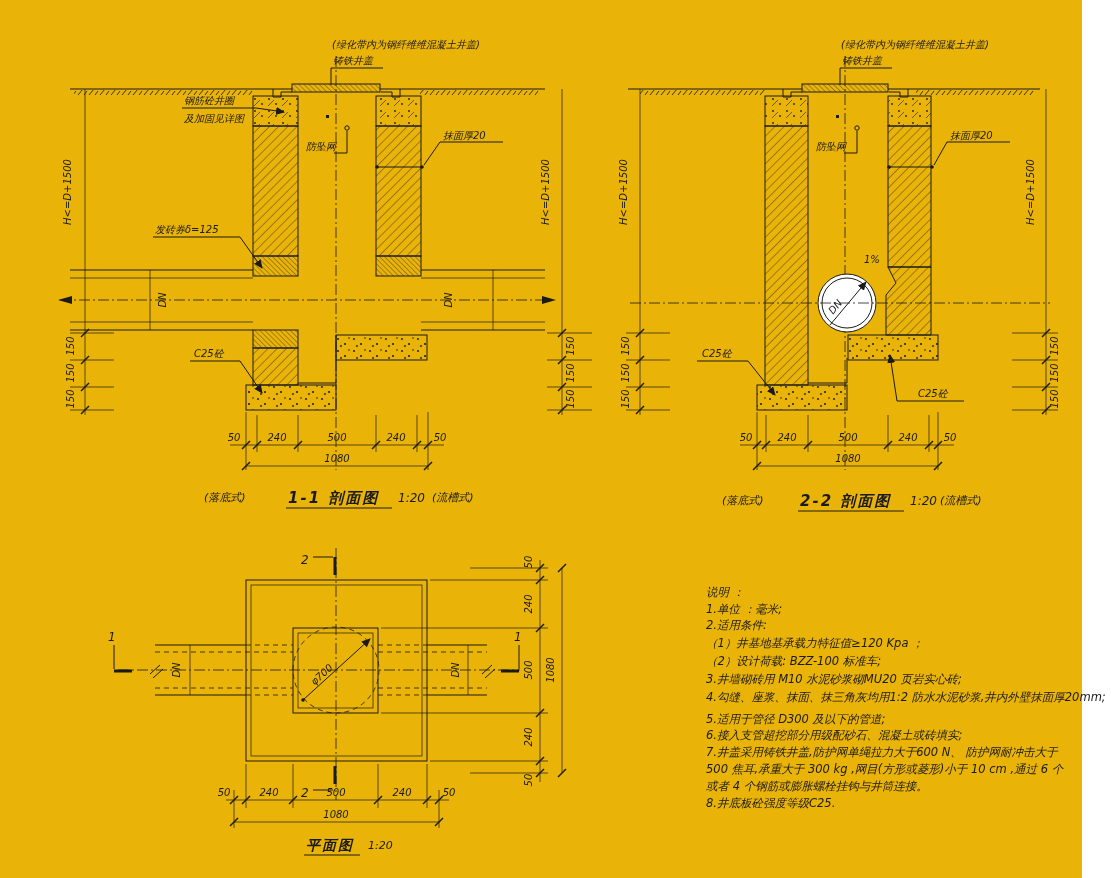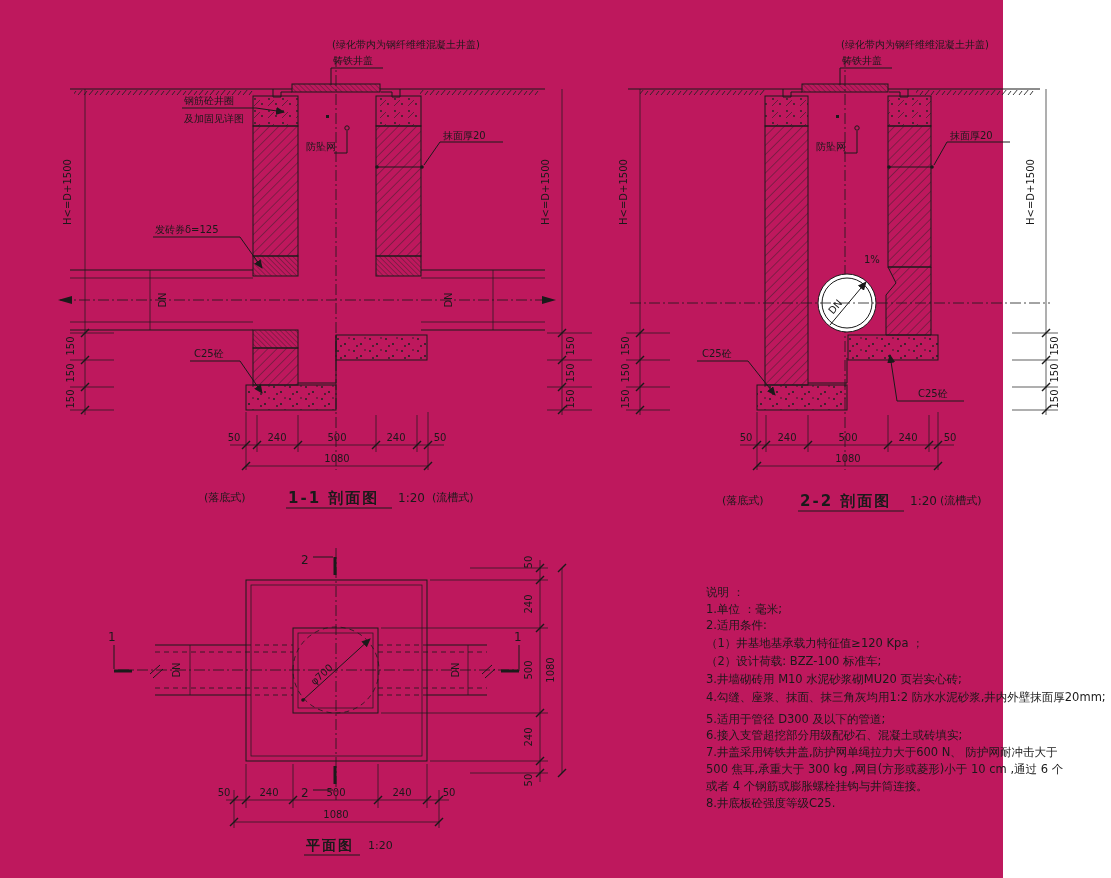--- a/index.html
+++ b/index.html
@@ -1,16 +1,16 @@
 <!DOCTYPE html>
 <html><head>
 <meta charset="utf-8">
 <style>
   html,body{margin:0;padding:0;background:#ffffff;}
-  .sheet{width:1003px;height:878px;position:relative;background:#be185d;}
+  .sheet{width:1082px;height:878px;position:relative;background:#eab308;font-style:italic;}
   svg{display:block;}
   text{font-family:"DejaVu Sans","Liberation Sans",sans-serif;fill:#1a1a1a;}
   .t10{font-size:10px;}
   .t11{font-size:11px;}
   .t12{font-size:12px;}
   .t15{font-size:15px;font-weight:bold;letter-spacing:2px;}
   .t14{font-size:14px;font-weight:bold;letter-spacing:2px;}
   .note{font-size:11.5px;}
   .ln{stroke:#1a1a1a;stroke-width:1;fill:none;}
   .lnthin{stroke:#1a1a1a;stroke-width:0.7;fill:none;}

